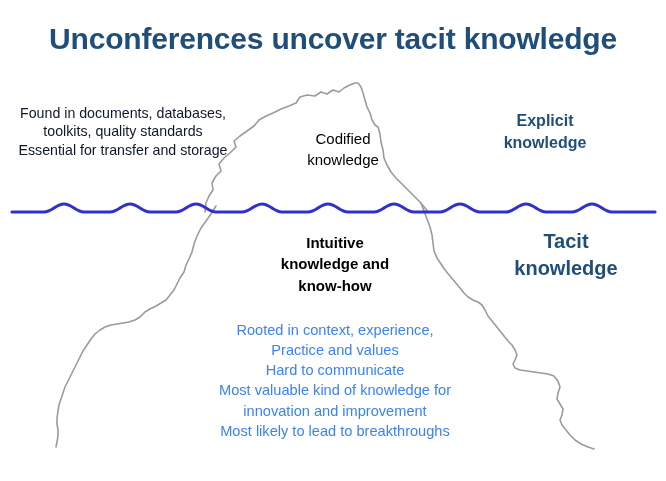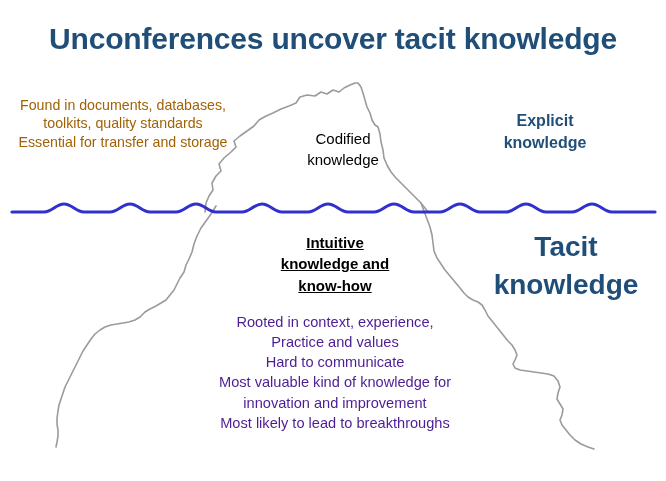--- a/index.html
+++ b/index.html
@@ -51,24 +51,24 @@
     font-size: 30px;
     font-weight: bold;
     color: #1F4E79;
     letter-spacing: -0.2px;
     line-height: 1.12;
     z-index: 4;
   }
 
   #left-note {
     left: 12px;
-    top: 96px;
+    top: 104px;
     width: 222px;
     font-size: 14.2px;
-    color: #a16207;
+    color: #0f172a;
     line-height: 1.30;
     font-weight: normal;
   }
 
   #codified {
     left: 258px;
     top: 128px;
     width: 170px;
     font-size: 15px;
     font-weight: normal;
@@ -83,43 +83,42 @@
     font-size: 16px;
     font-weight: bold;
     color: #1F4E79;
     line-height: 1.35;
   }
 
   #tacit {
     left: 466px;
     top: 228px;
     width: 200px;
-    font-size: 28px;
+    font-size: 20px;
     font-weight: bold;
     color: #1F4E79;
     line-height: 1.35;
   }
 
   #intuitive {
     left: 240px;
     top: 232px;
     width: 190px;
     font-size: 15px;
     font-weight: bold;
     color: #000000;
     line-height: 1.42;
-    text-decoration: underline;
   }
 
   #tacit-details {
     left: 120px;
-    top: 312px;
+    top: 320px;
     width: 430px;
     font-size: 14.6px;
-    color: #4c1d95;
+    color: #3b82f6;
     line-height: 1.38;
     font-weight: normal;
   }
 </style>
 </head>
 <body>
 
 <div id="slide">
 
   <svg id="artwork" viewBox="0 0 666 481" width="666" height="481">

